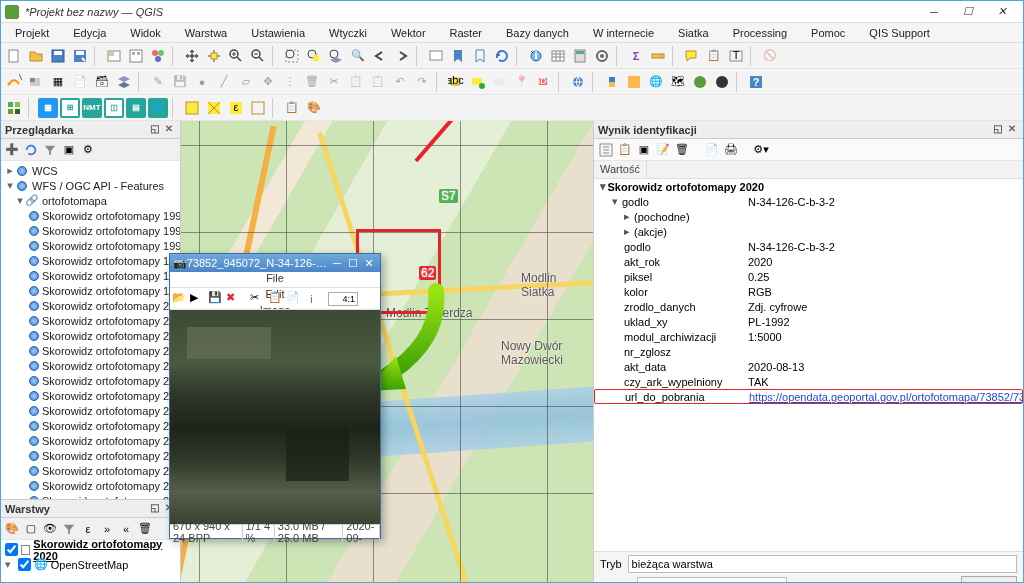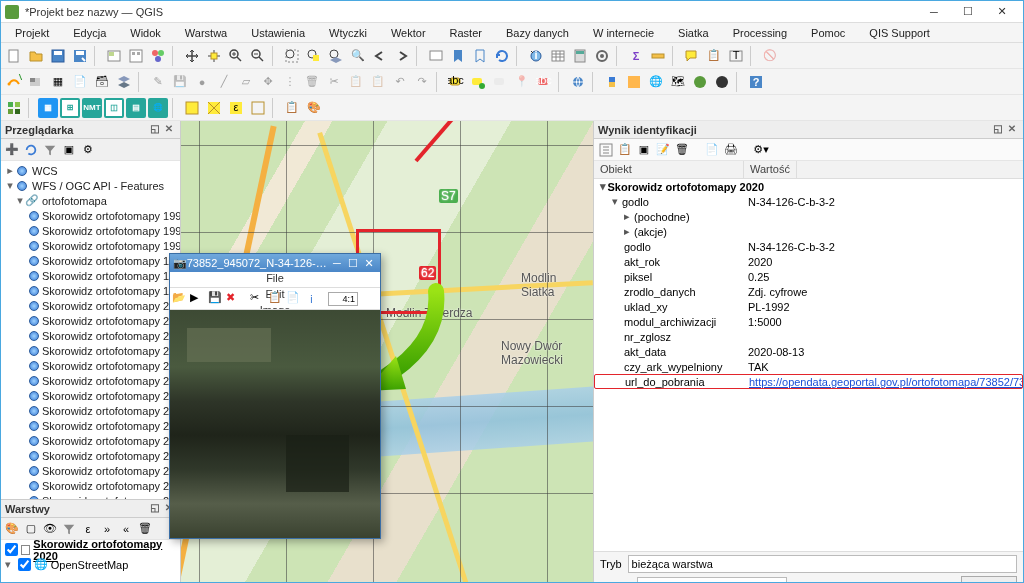--- a/index.html
+++ b/index.html
@@ -1,19 +1,19 @@
 <!DOCTYPE html>
 <html><head>
 <meta charset="utf-8">
 <style>
 * { box-sizing: border-box; margin: 0; padding: 0; font-family: "Segoe UI", Tahoma, sans-serif; font-size: 11px; }
 body { width: 1024px; height: 583px; overflow: hidden; background: #f0f0f0; border: 1px solid #4aa8e0; position: relative; }
 
 
-.titlebar { height: 22px; background: #fff; display: flex; align-items: center; padding: 0 4px; border-bottom: 1px solid #ddd; }
+.titlebar { height: 22px; background: #fff; display: flex; align-items: center; padding: 0 4px; border-bottom: 1px solid #ddd; font-style: italic; }
 .titlebar .qgis-icon { width: 14px; height: 14px; background: #5a9b3c; border-radius: 2px; margin-right: 6px; }
 .titlebar .title { flex: 1; color: #333; }
 .titlebar .winbtn { width: 34px; height: 20px; display: flex; align-items: center; justify-content: center; color: #333; }
 
 
 .menubar { height: 20px; background: #f5f5f5; display: flex; align-items: center; padding: 0 2px; border-bottom: 1px solid #ddd; }
 .menubar span { padding: 2px 6px; color: #222; cursor: default; }
 
 
 .toolbar-row { height: 26px; background: #f4f4f4; display: flex; align-items: center; padding: 1px 3px; gap: 2px; border-bottom: 1px solid #e5e5e5; flex-wrap: nowrap; overflow: hidden; }
@@ -761,21 +761,20 @@
       <span class="mini">📝</span>
       <span class="mini">🗑</span>
       <span style="width:8px"></span>
       <span class="mini">📄</span>
       <span class="mini">🖨</span>
       <span style="width:8px"></span>
       <span class="mini">⚙▾</span>
     </div>
     <div class="ident-table">
       <div class="ident-hdr">
-        <div class="c1">Obiekt</div>
         <div>Wartość</div>
       </div>
       <div class="ident-row bold">
         <div class="c1">
             <span class="tri">▾</span>
             <span>Skorowidz ortofotomapy 2020</span>
           </div>
           <div class="c2"></div>
       </div>
       <div class="ident-row">
@@ -804,20 +803,24 @@
             <div class="c1" style="padding-left:30px">godlo</div>
             <div class="c2">N-34-126-C-b-3-2</div>
           </div>
           <div class="ident-row">
             <div class="c1" style="padding-left:30px">akt_rok</div>
             <div class="c2">2020</div>
           </div>
           <div class="ident-row">
             <div class="c1" style="padding-left:30px">piksel</div>
             <div class="c2">0.25</div>
+          </div>
+          <div class="ident-row">
+            <div class="c1" style="padding-left:30px">kolor</div>
+            <div class="c2">RGB</div>
           </div>
           <div class="ident-row">
             <div class="c1" style="padding-left:30px">zrodlo_danych</div>
             <div class="c2">Zdj. cyfrowe</div>
           </div>
           <div class="ident-row">
             <div class="c1" style="padding-left:30px">uklad_xy</div>
             <div class="c2">PL-1992</div>
           </div>
           <div class="ident-row">
@@ -881,13 +884,19 @@
     <span class="tb" style="color:#e3242b">✖</span>
     <span style="width:4px"></span>
     <span class="tb">✂</span>
     <span class="tb">📋</span>
     <span class="tb">📄</span>
     <span style="width:4px"></span>
     <span class="tb" style="color:#3a7bd5">ℹ</span>
     <input class="zoom" value="4:1" style="">
   </div>
   <div class="ifv-img"></div>
+  <div class="ifv-status">
+    <span>670 x 940 x 24 BPP</span>
+    <span>1/1  4 %</span>
+    <span>33.0 MB / 25.0 MB</span>
+    <span>2020-09-</span>
+  </div>
 </div>
 
 </body></html>

